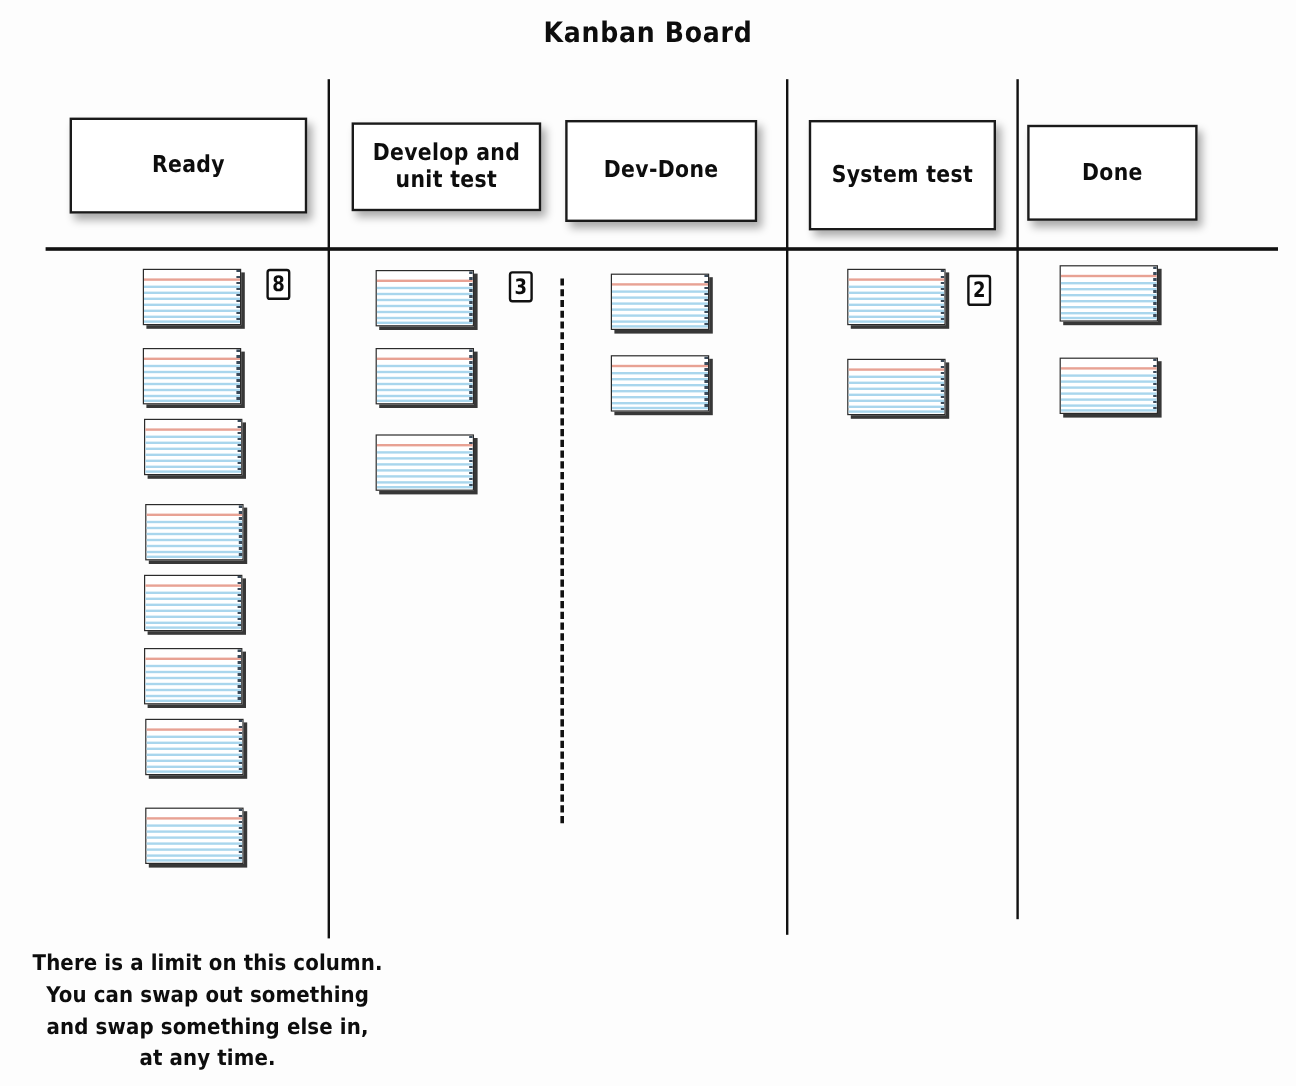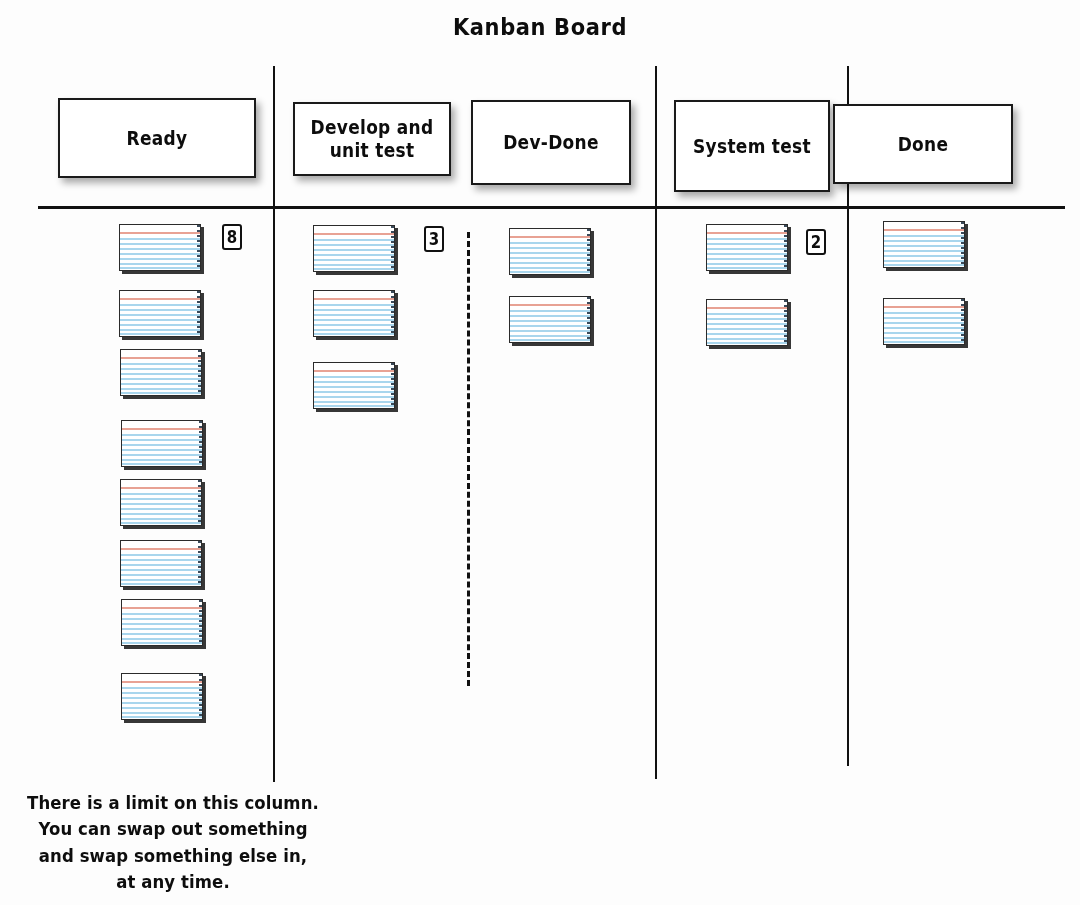--- a/index.html
+++ b/index.html
@@ -384,21 +384,21 @@
           <div class="card-line blue" style="top: 13px; background: rgb(169, 214, 237);"></div>
           <div class="card-line blue" style="top: 18px; background: rgb(169, 214, 237);"></div>
           <div class="card-line blue" style="top: 23px; background: rgb(169, 214, 237);"></div>
           <div class="card-line blue" style="top: 28px; background: rgb(169, 214, 237);"></div>
           <div class="card-line blue" style="top: 33px; background: rgb(169, 214, 237);"></div>
           <div class="card-line blue" style="top: 38px; background: rgb(169, 214, 237);"></div>
           <div class="card-line blue" style="top: 42px; background: rgb(169, 214, 237);"></div>
         </div>
         <div class="card-edge"></div>
       </div>
-      <div class="col-header" style="left: 833px; top: 104px; width: 180px; height: 80px;">
+      <div class="col-header" style="left: 856px; top: 104px; width: 142px; height: 80px;">
         <div class="col-header-label">Done</div>
       </div>
       <div class="card" style="left: 883px; top: 221px;">
         <div class="card-lines">
           <div class="card-line red" style="top: 7px; background: rgb(232, 162, 148);"></div>
           <div class="card-line blue" style="top: 13px; background: rgb(169, 214, 237);"></div>
           <div class="card-line blue" style="top: 18px; background: rgb(169, 214, 237);"></div>
           <div class="card-line blue" style="top: 23px; background: rgb(169, 214, 237);"></div>
           <div class="card-line blue" style="top: 28px; background: rgb(169, 214, 237);"></div>
           <div class="card-line blue" style="top: 33px; background: rgb(169, 214, 237);"></div>

